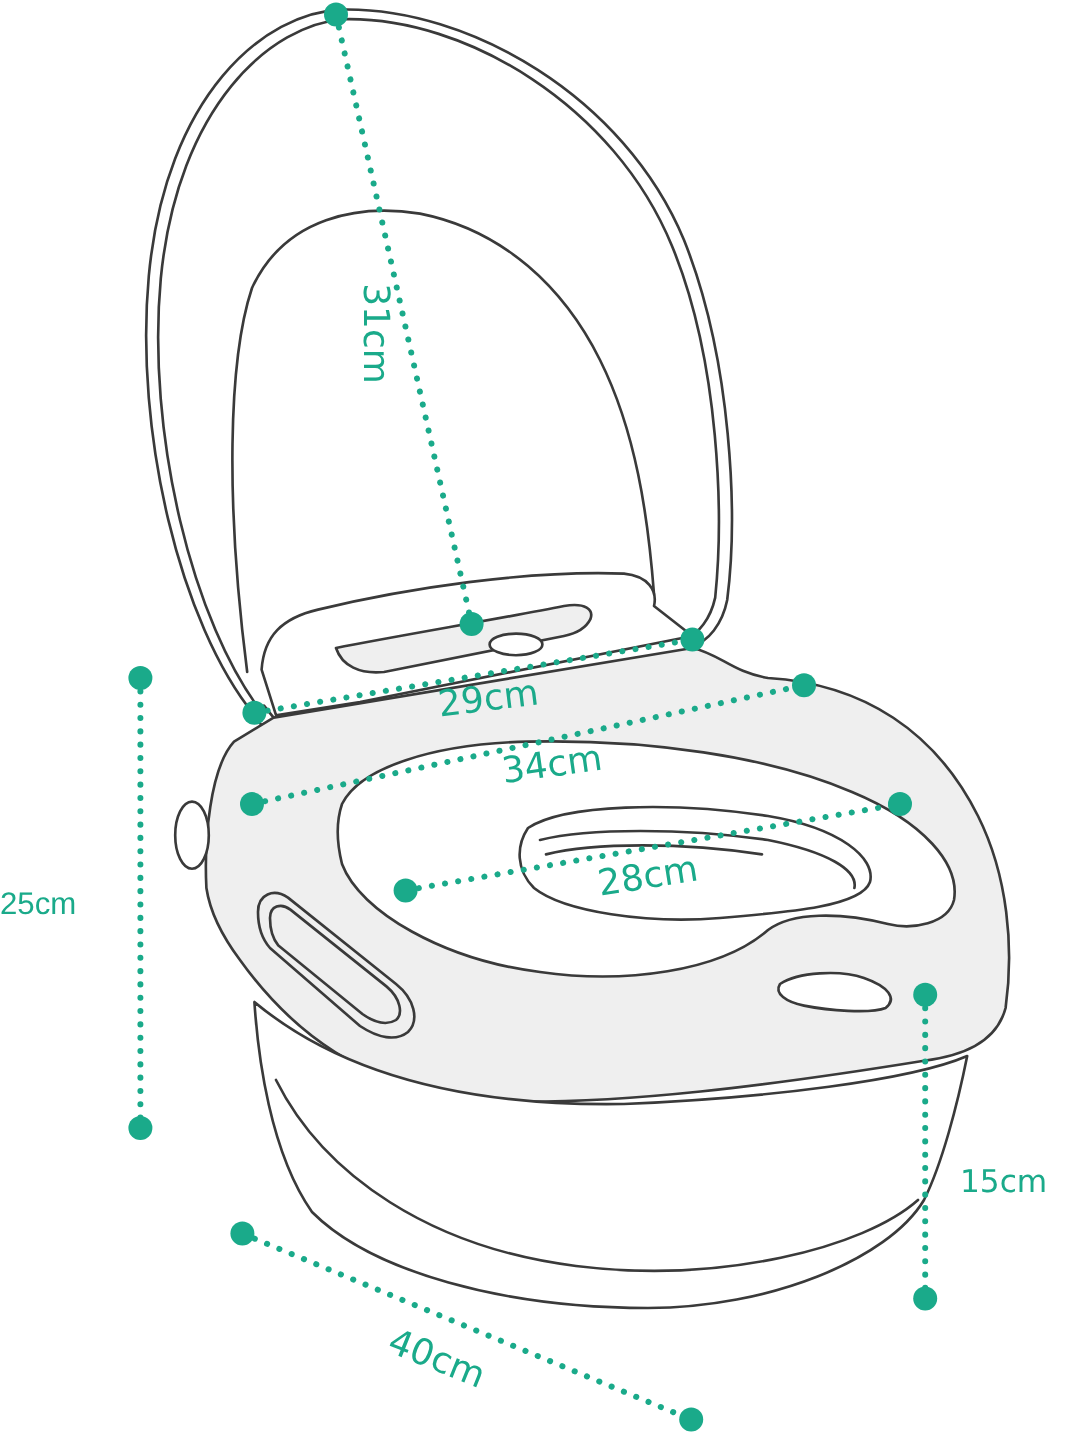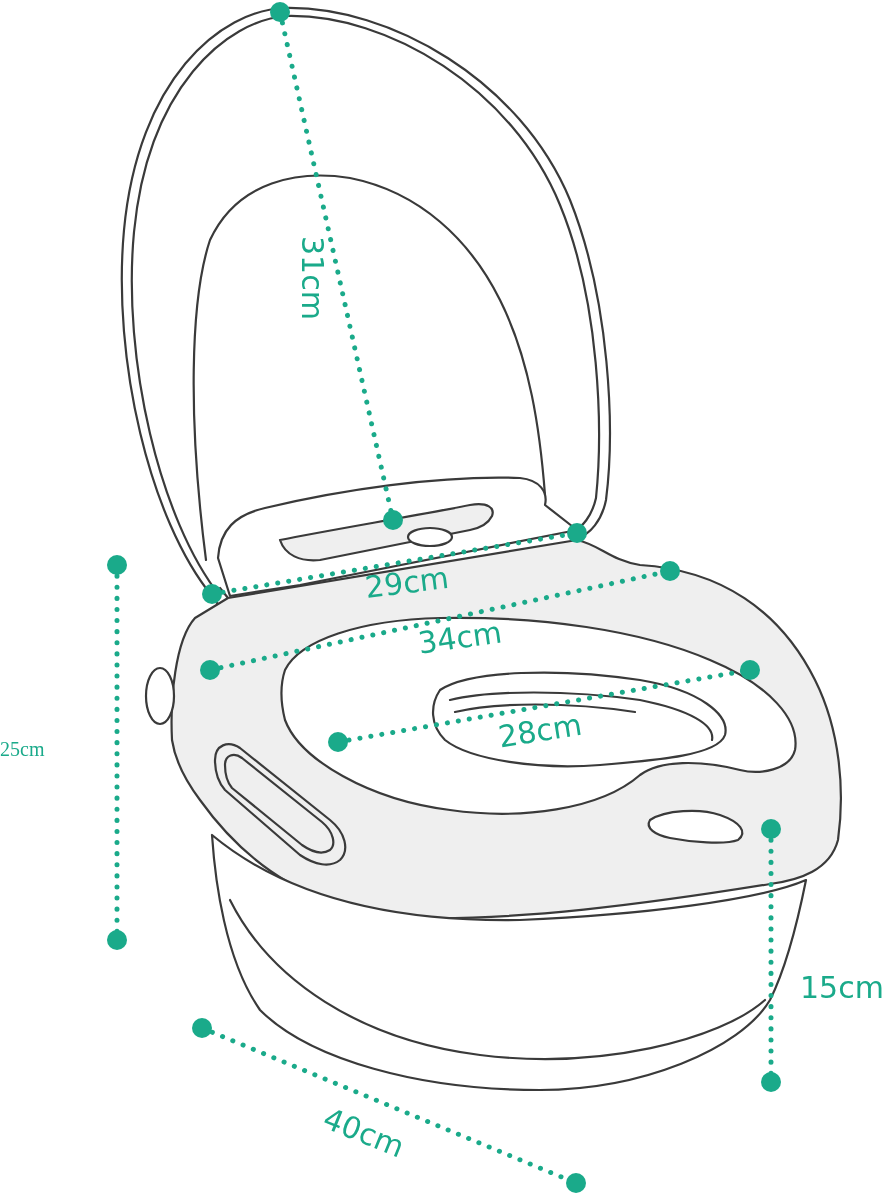--- a/index.html
+++ b/index.html
@@ -90,16 +90,16 @@
           <circle cx="202" cy="1028" r="10" fill="#1aaa8a" class="dim-dot"></circle>
           <circle cx="576" cy="1183" r="10" fill="#1aaa8a" class="dim-dot"></circle>
         </g>
       </g>
 </svg>
 
 <div class="dim-label" style="position:absolute;left:287px;top:262px;color:#1aaa8a;transform:rotate(90deg);transform-origin:left top;font-family:'DejaVu Sans',sans-serif;font-size:30px;left:330px;top:236px;">31cm</div>
 <div class="dim-label" style="position:absolute;left:365px;top:565px;color:#1aaa8a;transform:rotate(-7deg);font-family:'DejaVu Sans',sans-serif;font-size:30px;">29cm</div>
 <div class="dim-label" style="position:absolute;left:418px;top:620px;color:#1aaa8a;transform:rotate(-8deg);font-family:'DejaVu Sans',sans-serif;font-size:30px;">34cm</div>
 <div class="dim-label" style="position:absolute;left:498px;top:713px;color:#1aaa8a;transform:rotate(-9deg);font-family:'DejaVu Sans',sans-serif;font-size:30px;">28cm</div>
-<div class="dim-label" style="position:absolute;left:0px;top:738px;color:#1aaa8a;font-family:Liberation Serif, serif;font-size:20px;">25cm</div>
-<div class="dim-label" style="position:absolute;left:800px;top:970px;color:#1aaa8a;font-family:'DejaVu Sans',sans-serif;font-size:30px;">15cm</div>
+<div class="dim-label" style="position:absolute;left:0px;top:738px;color:#1aaa8a;font-family:Liberation Sans, sans-serif;font-size:26px;">25cm</div>
+<div class="dim-label" style="position:absolute;left:800px;top:970px;color:#1aaa8a;font-family:'DejaVu Sans',sans-serif;font-size:26px;">15cm</div>
 <div class="dim-label" style="position:absolute;left:322px;top:1115px;color:#1aaa8a;transform:rotate(22deg);font-family:'DejaVu Sans',sans-serif;font-size:30px;">40cm</div>
 </div>
 
 </body></html>

